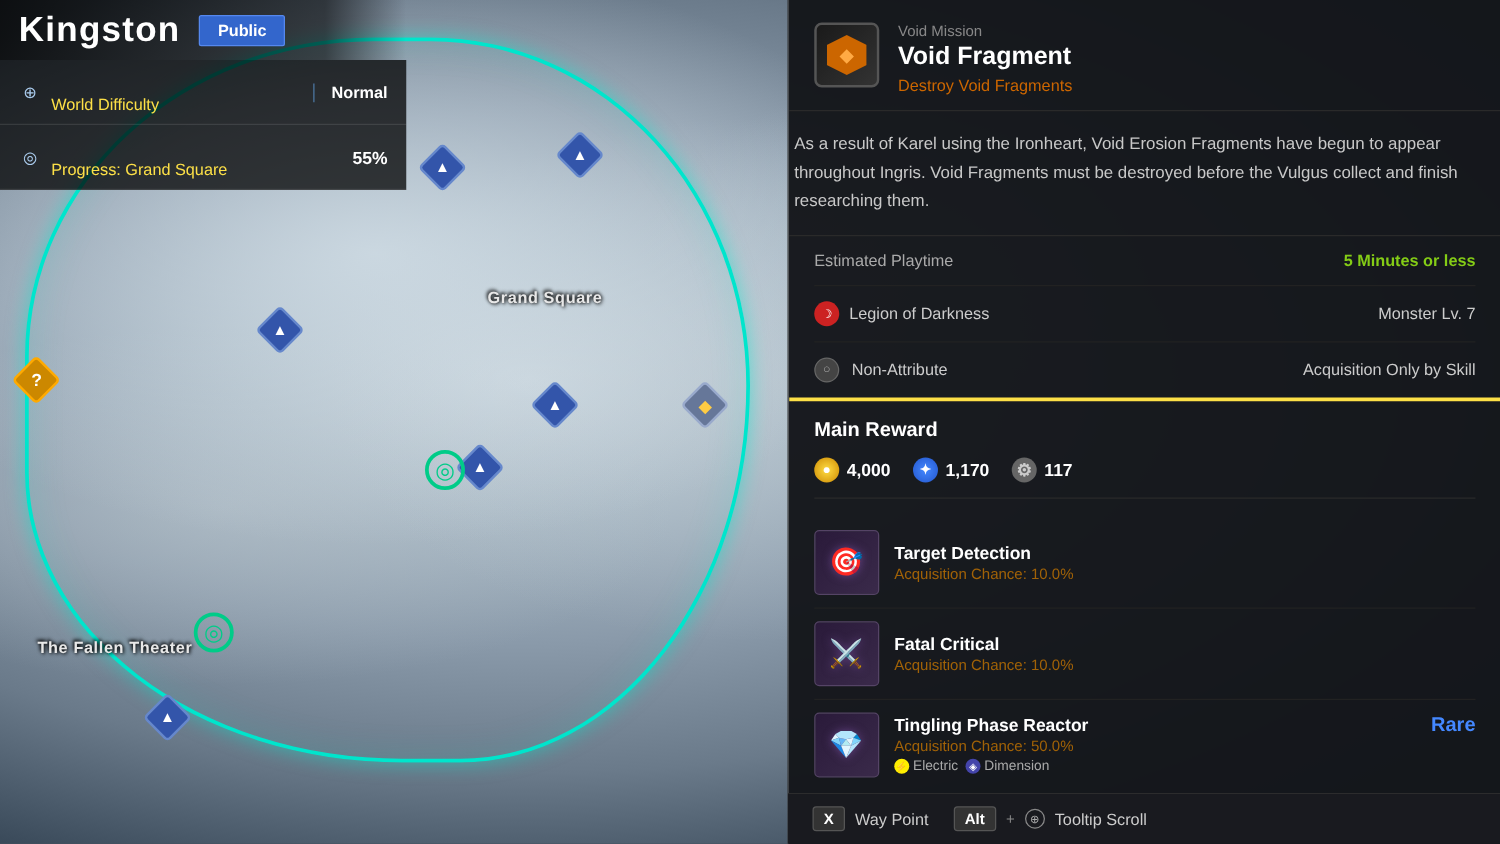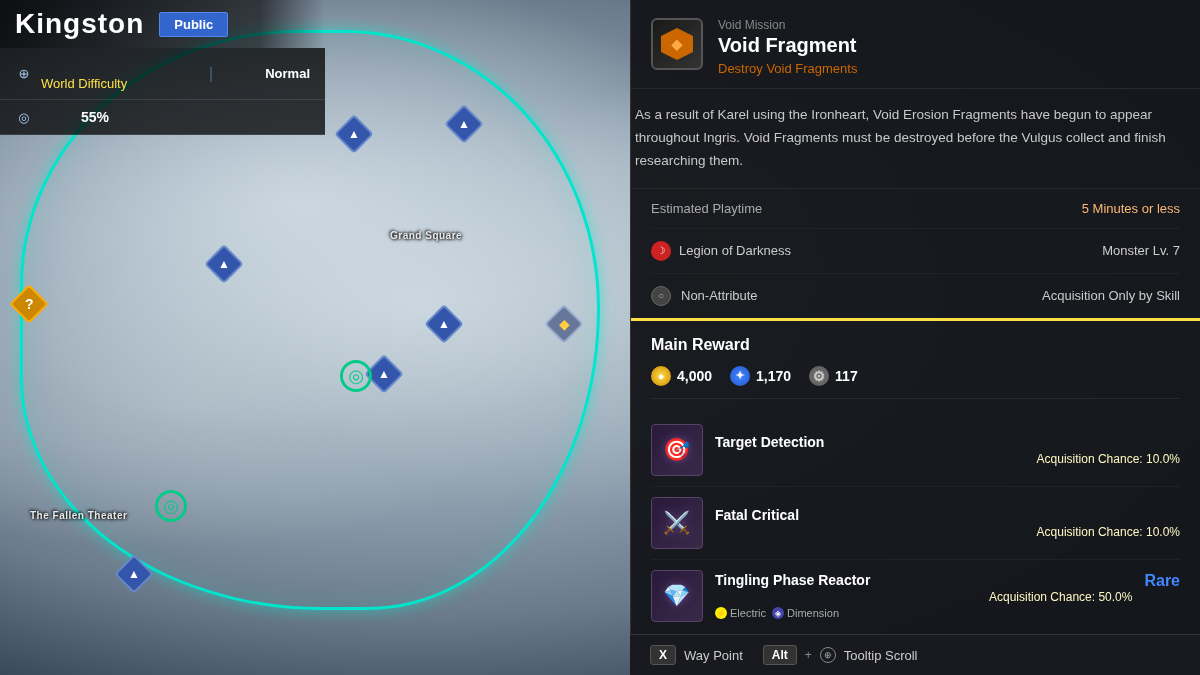--- a/index.html
+++ b/index.html
@@ -48,21 +48,21 @@
         radial-gradient(ellipse at 25% 30%, #d4e0e8cc 0%, transparent 35%),
         radial-gradient(ellipse at 50% 45%, #c0ccD488 0%, transparent 40%),
         radial-gradient(ellipse at 15% 60%, #b8c4cc99 0%, transparent 25%),
         radial-gradient(ellipse at 60% 30%, #aabbc899 0%, transparent 20%);
     }
 
     
     .map-label {
       position: absolute;
       color: #e8e8e8;
-      font-size: 10px;
+      font-size: 13px;
       font-weight: 600;
       text-shadow: 1px 1px 3px #000, -1px -1px 3px #000;
       letter-spacing: 0.5px;
     }
 
     
     .map-marker {
       position: absolute;
       width: 28px;
       height: 28px;
@@ -182,21 +182,20 @@
     .stat-divider {
       color: #446688;
       font-size: 16px;
       margin: 0 4px;
     }
 
     .stat-value {
       color: #ffffff;
       font-size: 13px;
       font-weight: 600;
-      margin-left: 40px;
     }
 
     .stat-value.progress {
       color: #ffffff;
       font-size: 14px;
       font-weight: 700;
     }
 
     
     .right-panel {
@@ -291,23 +290,23 @@
     .mission-stat-row:last-child {
       border-bottom: none;
     }
 
     .mission-stat-label {
       color: #aaaaaa;
       font-size: 13px;
     }
 
     .mission-stat-value {
-      color: #fdba74;
-      font-size: 13px;
-      font-weight: 400;
+      color: #84cc16;
+      font-size: 13px;
+      font-weight: 700;
       text-align: right;
     }
 
     .faction-row {
       display: flex;
       align-items: center;
       gap: 8px;
     }
 
     .faction-icon {
@@ -460,23 +459,22 @@
     }
 
     .reward-name {
       color: #ffffff;
       font-size: 14px;
       font-weight: 600;
       margin-bottom: 2px;
     }
 
     .reward-chance {
-      color: #fef9c3;
+      color: #a16207;
       font-size: 12px;
-      text-align: right;
     }
 
     .reward-rarity {
       color: #55aaff;
       font-size: 16px;
       font-weight: 600;
       align-self: flex-start;
       padding-top: 2px;
     }
 
@@ -602,20 +600,21 @@
   </div>
   <div class="stats-panel">
     <div class="stat-row">
       <div class="stat-icon">⊕</div>
       <span class="stat-label">World Difficulty</span>
       <span class="stat-divider">|</span>
       <span class="stat-value">Normal</span>
     </div>
     <div class="stat-row">
       <div class="stat-icon">◎</div>
+      <span class="stat-label">Progress: Grand Square</span>
       <span class="stat-value progress">55%</span>
     </div>
   </div>
 </div>
 
 <div class="right-panel">
 
   <div class="mission-header">
     <div class="mission-icon">
       <div class="mission-icon-shape">◆</div>

